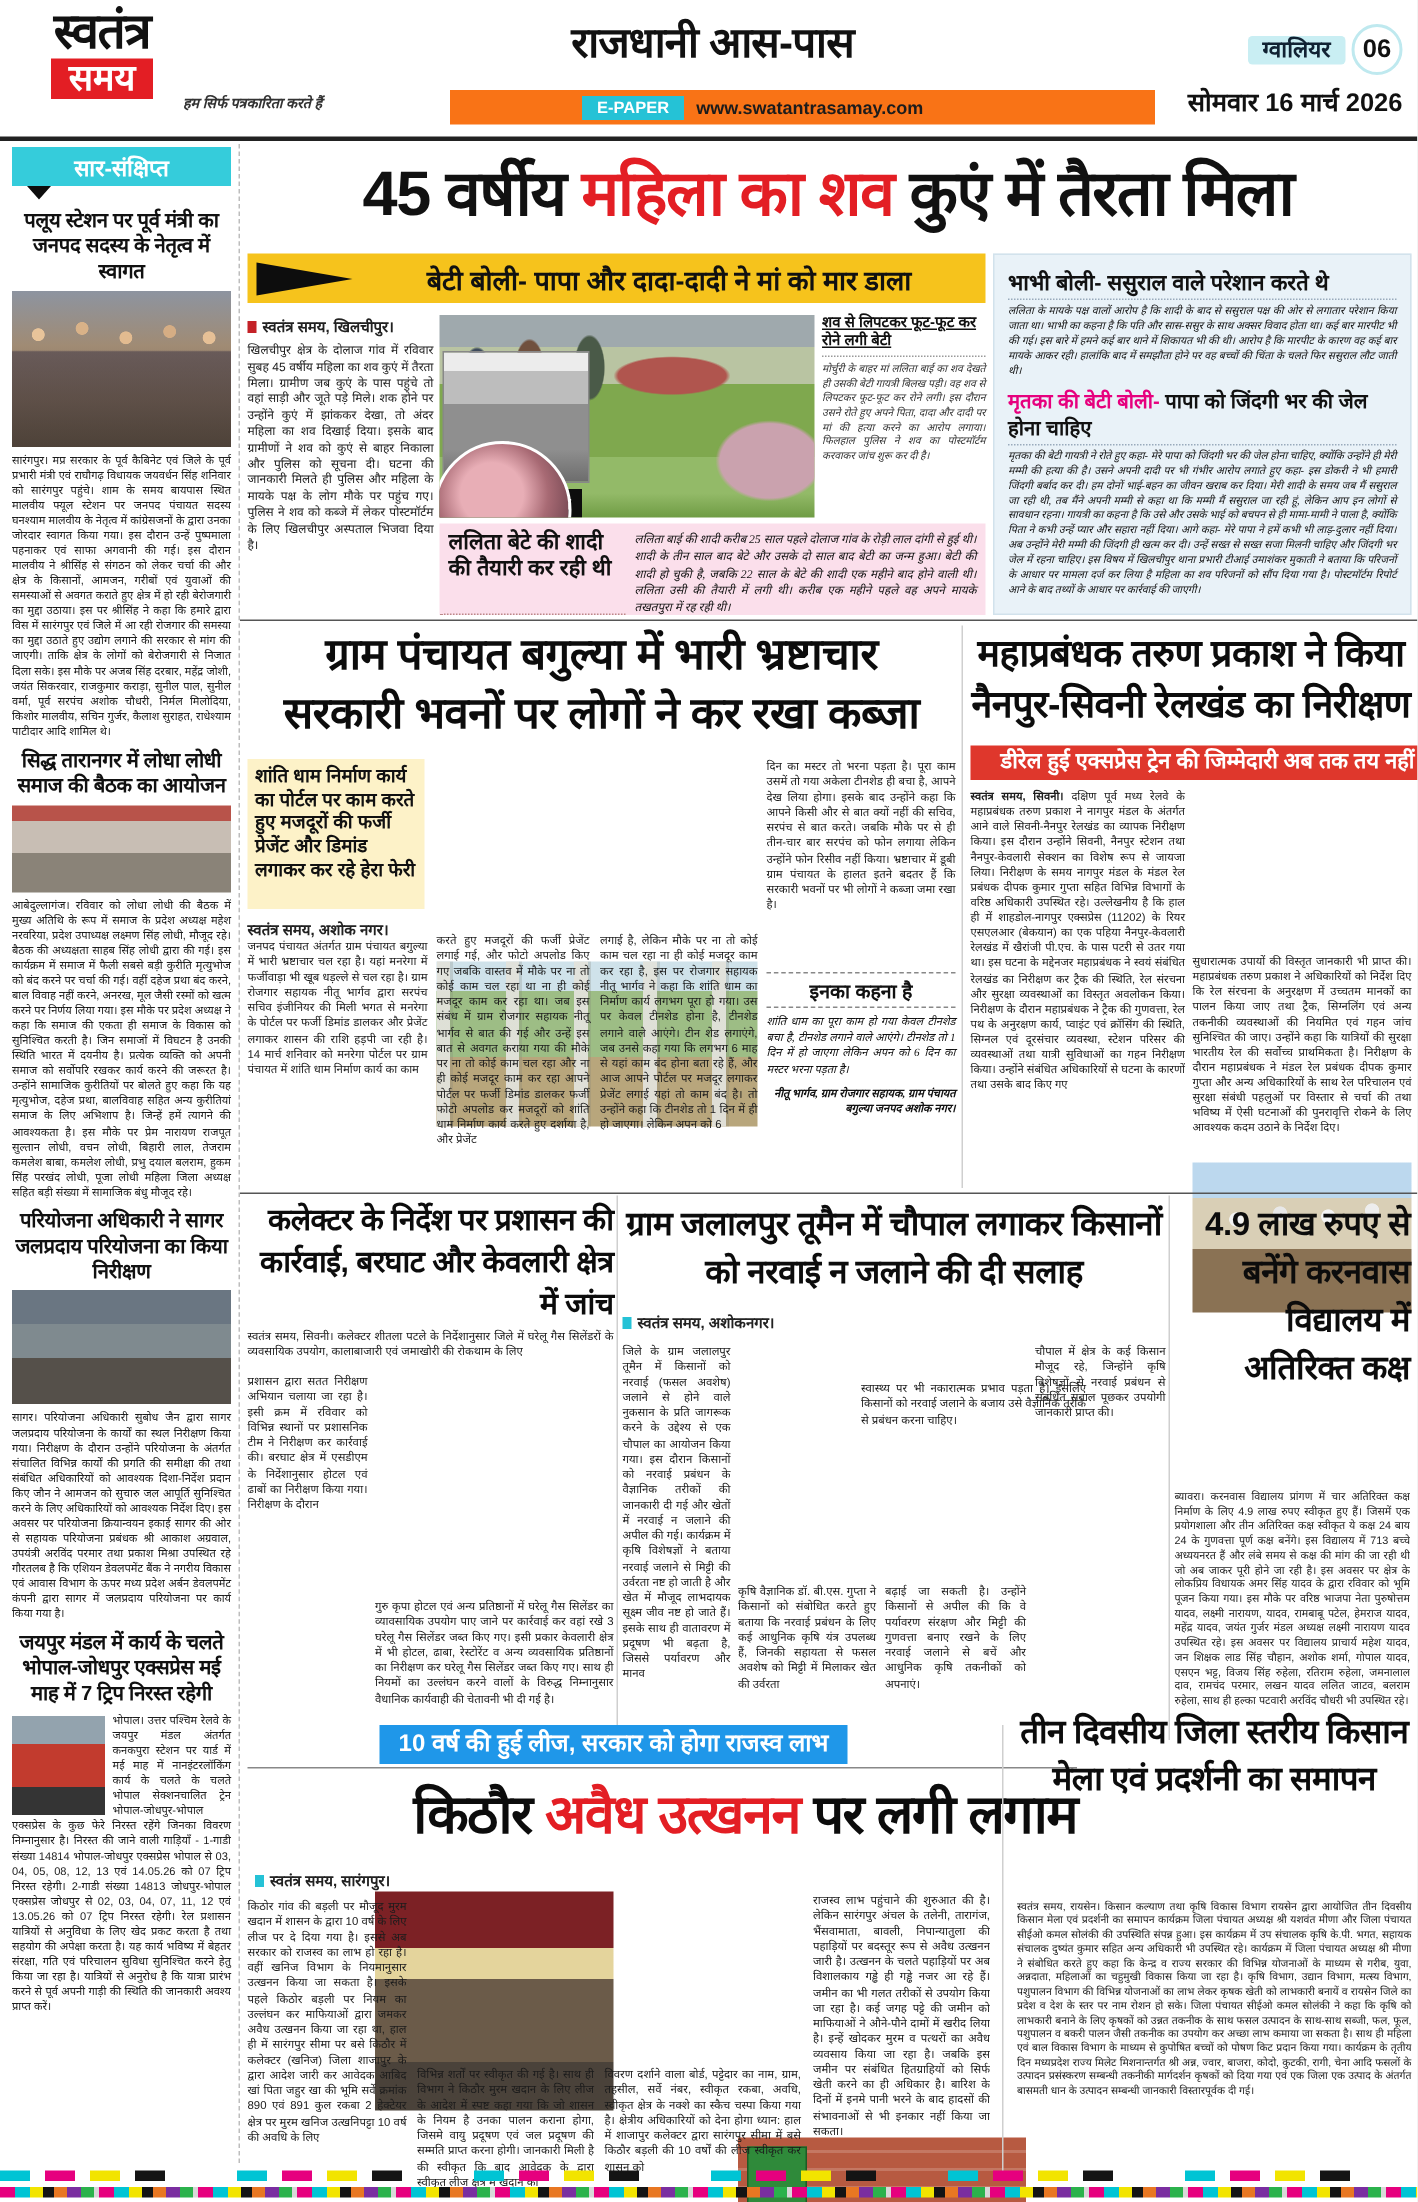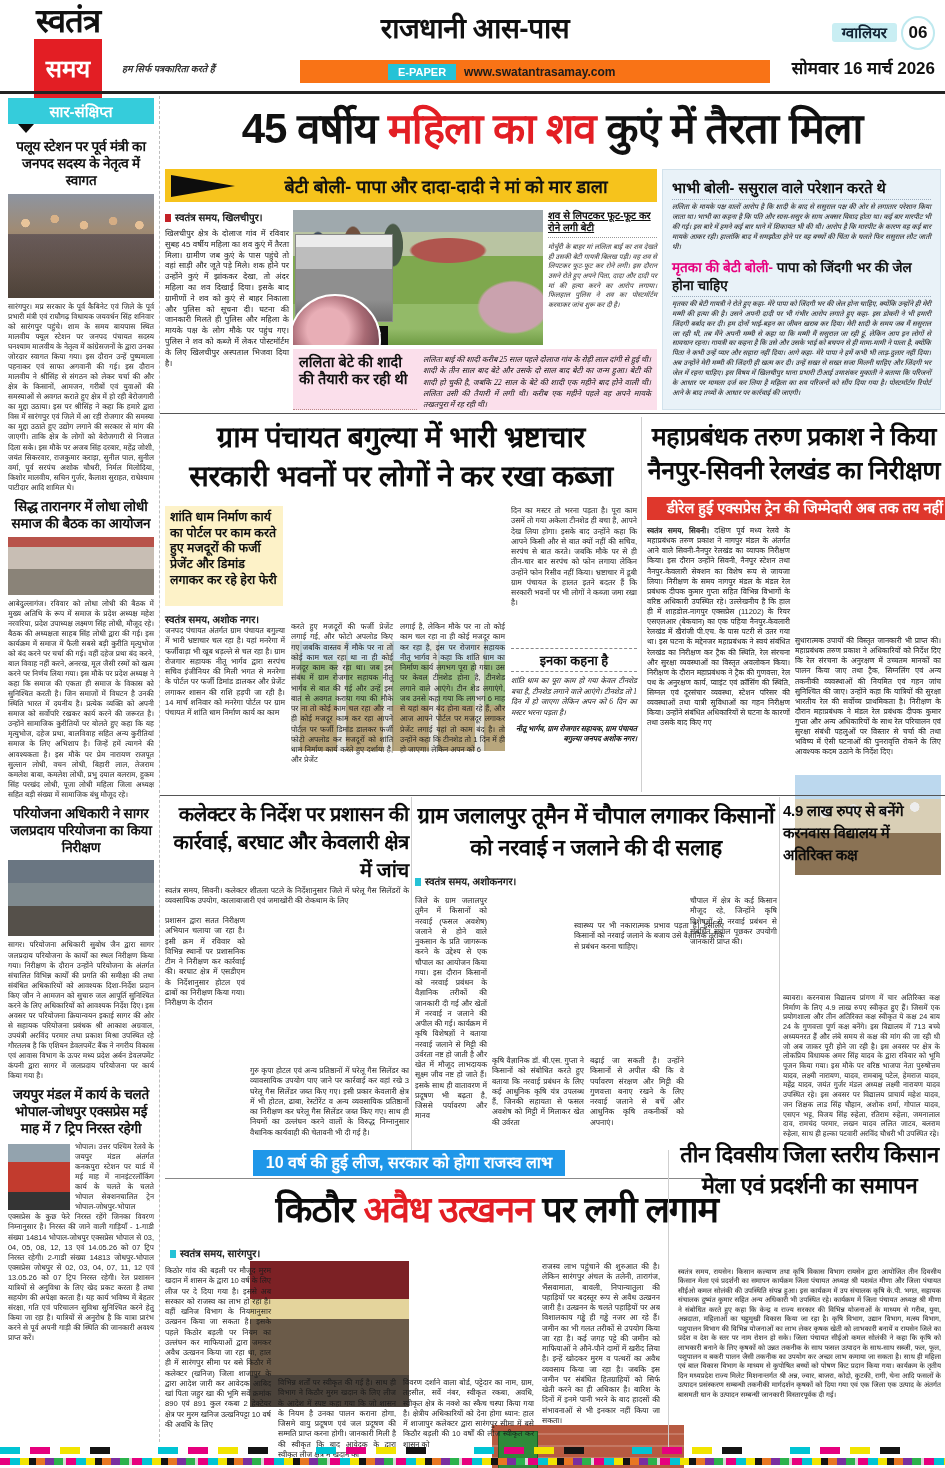--- a/index.html
+++ b/index.html
@@ -73,21 +73,21 @@
   .reg2{background:repeating-linear-gradient(90deg,#e6007e 0 10px,#00c4d4 10px 20px,#f2e400 20px 29px,#141414 29px 36px,#e87722 36px 45px,#7a2ea0 45px 54px,#2bb24c 54px 63px,#d8d8d8 63px 66px);}
 </style>
 </head>
 <body>
 
 <div class="page">
 
   <div class="abs" style="left:0;top:0;width:945px;height:91px;">
     <div class="abs" style="left:18px;top:4px;width:100px;text-align:center;">
       <div style="font-size:33px;font-weight:800;letter-spacing:-1px;line-height:1.05;">स्वतंत्र</div>
-      <div style="display:inline-block;background:#e31e24;color:#fff;font-size:24px;font-weight:800;line-height:1.15;padding:16px 12px;">समय</div>
+      <div style="display:inline-block;background:#e31e24;color:#fff;font-size:24px;font-weight:800;line-height:1.15;padding:0 12px;">समय</div>
     </div>
     <div class="abs it" style="left:122px;top:62px;width:150px;font-size:9.5px;font-weight:bold;color:#333;">हम सिर्फ पत्रकारिता करते हैं</div>
     <div class="abs" style="left:320px;top:8px;width:310px;text-align:center;font-size:28px;font-weight:800;letter-spacing:-.5px;">राजधानी आस-पास</div>
     <div class="abs" style="left:300px;top:60px;width:470px;height:23px;background:#f97316;display:flex;align-items:center;">
       <span class="epaper" style="margin-left:88px;">E-PAPER</span>
       <span style="font-size:12px;font-weight:bold;margin-left:8px;color:#1c1c1c;">www.swatantrasamay.com</span>
     </div>
     <div class="abs" style="left:740px;top:16px;width:195px;text-align:right;">
       <span class="pill">ग्वालियर</span><span class="num-circle">06</span>
     </div>
@@ -212,21 +212,21 @@
   <div class="abs body-txt" style="left:415px;top:896px;width:72px;height:264px;">जिले के ग्राम जलालपुर तूमैन में किसानों को नरवाई (फसल अवशेष) जलाने से होने वाले नुकसान के प्रति जागरूक करने के उद्देश्य से एक चौपाल का आयोजन किया गया। इस दौरान किसानों को नरवाई प्रबंधन के वैज्ञानिक तरीकों की जानकारी दी गई और खेतों में नरवाई न जलाने की अपील की गई। कार्यक्रम में कृषि विशेषज्ञों ने बताया नरवाई जलाने से मिट्टी की उर्वरता नष्ट हो जाती है और खेत में मौजूद लाभदायक सूक्ष्म जीव नष्ट हो जाते हैं। इसके साथ ही वातावरण में प्रदूषण भी बढ़ता है, जिससे पर्यावरण और मानव</div>
   <div class="abs ph ph-brick" style="left:492px;top:934px;width:192px;height:118px;">
     <div class="abs" style="left:6px;top:6px;width:38px;height:70px;background:#2f8a3a;border:1px solid #1d5c25;"></div>
   </div>
   <div class="abs body-txt" style="left:492px;top:1056px;width:92px;height:104px;">कृषि वैज्ञानिक डॉ. बी.एस. गुप्ता ने किसानों को संबोधित करते हुए बताया कि नरवाई प्रबंधन के लिए कई आधुनिक कृषि यंत्र उपलब्ध हैं, जिनकी सहायता से फसल अवशेष को मिट्टी में मिलाकर खेत की उर्वरता</div>
   <div class="abs body-txt" style="left:590px;top:1056px;width:94px;height:104px;">बढ़ाई जा सकती है। उन्होंने किसानों से अपील की कि वे पर्यावरण संरक्षण और मिट्टी की गुणवत्ता बनाए रखने के लिए नरवाई जलाने से बचें और आधुनिक कृषि तकनीकों को अपनाएं।</div>
   <div class="abs body-txt" style="left:690px;top:896px;width:87px;height:264px;">चौपाल में क्षेत्र के कई किसान मौजूद रहे, जिन्होंने कृषि विशेषज्ञों से नरवाई प्रबंधन से संबंधित सवाल पूछकर उपयोगी जानकारी प्राप्त की।</div>
 
   <div class="abs vsep" style="left:779px;top:797px;height:363px;"></div>
 
-  <div class="abs hl" style="left:783px;top:800px;width:157px;text-align:left;font-size:15px;line-height:1.45;">4.9 लाख रुपए से बनेंगे करनवास विद्यालय में अतिरिक्त कक्ष</div>
+  <div class="abs hl" style="left:783px;top:800px;width:157px;text-align:right;font-size:22px;line-height:1.45;">4.9 लाख रुपए से बनेंगे करनवास विद्यालय में अतिरिक्त कक्ष</div>
 
   <div class="abs body-txt" style="left:783px;top:993px;width:157px;height:150px;overflow:hidden;font-size:7.2px;">ब्यावरा। करनवास विद्यालय प्रांगण में चार अतिरिक्त कक्ष निर्माण के लिए 4.9 लाख रुपए स्वीकृत हुए हैं। जिसमें एक प्रयोगशाला और तीन अतिरिक्त कक्ष स्वीकृत ये कक्ष 24 बाय 24 के गुणवत्ता पूर्ण कक्ष बनेंगे। इस विद्यालय में 713 बच्चे अध्ययनरत हैं और लंबे समय से कक्ष की मांग की जा रही थी जो अब जाकर पूरी होने जा रही है। इस अवसर पर क्षेत्र के लोकप्रिय विधायक अमर सिंह यादव के द्वारा रविवार को भूमि पूजन किया गया। इस मौके पर वरिष्ठ भाजपा नेता पुरुषोत्तम यादव, लक्ष्मी नारायण, यादव, रामबाबू पटेल, हेमराज यादव, महेंद्र यादव, जयंत गुर्जर मंडल अध्यक्ष लक्ष्मी नारायण यादव उपस्थित रहे। इस अवसर पर विद्यालय प्राचार्य महेश यादव, जन शिक्षक लाड सिंह चौहान, अशोक शर्मा, गोपाल यादव, एसएन भट्ट, विजय सिंह रुहेला, रतिराम रुहेला, जमनालाल दाव, रामचंद परमार, लखन यादव ललित जाटव, बलराम रुहेला, साथ ही हल्का पटवारी अरविंद चौधरी भी उपस्थित रहे।</div>
 
   <div class="abs strap-blue" style="left:253px;top:1150px;width:312px;height:26px;font-size:16px;line-height:26px;">10 वर्ष की हुई लीज, सरकार को होगा राजस्व लाभ</div>
   <div class="abs" style="left:165px;top:1178px;width:553px;height:1px;background:#888;"></div>
   <div class="abs hl" style="left:165px;top:1184px;width:553px;text-align:right;white-space:nowrap;font-size:36px;letter-spacing:-1px;">
     <span>किठौर </span><span style="color:#e31e24;">अवैध उत्खनन</span><span> पर लगी लगाम</span>
   </div>
   <div class="abs byline" style="left:170px;top:1246px;width:140px;"><span class="bullet" style="background:#25c2d6;"></span><span>स्वतंत्र समय, सारंगपुर।</span></div>
   <div class="abs body-txt" style="left:165px;top:1266px;width:106px;height:194px;">किठोर गांव की बड़ली पर मौजूद मुरम खदान में शासन के द्वारा 10 वर्ष के लिए लीज पर दे दिया गया है। इससे अब सरकार को राजस्व का लाभ हो रहा है। वहीं खनिज विभाग के नियमानुसार उत्खनन किया जा सकता है। इसके पहले किठोर बड़ली पर नियम का उल्लंघन कर माफियाओं द्वारा जमकर अवैध उत्खनन किया जा रहा था, हाल ही में सारंगपुर सीमा पर बसे किठौर में कलेक्टर (खनिज) जिला शाजापुर के द्वारा आदेश जारी कर आवेदक आबिद खां पिता जहुर खा की भूमि सर्वे क्रमांक 890 एवं 891 कुल रकबा 2 हेक्टेयर क्षेत्र पर मुरम खनिज उत्खनिपट्टा 10 वर्ष की अवधि के लिए</div>

